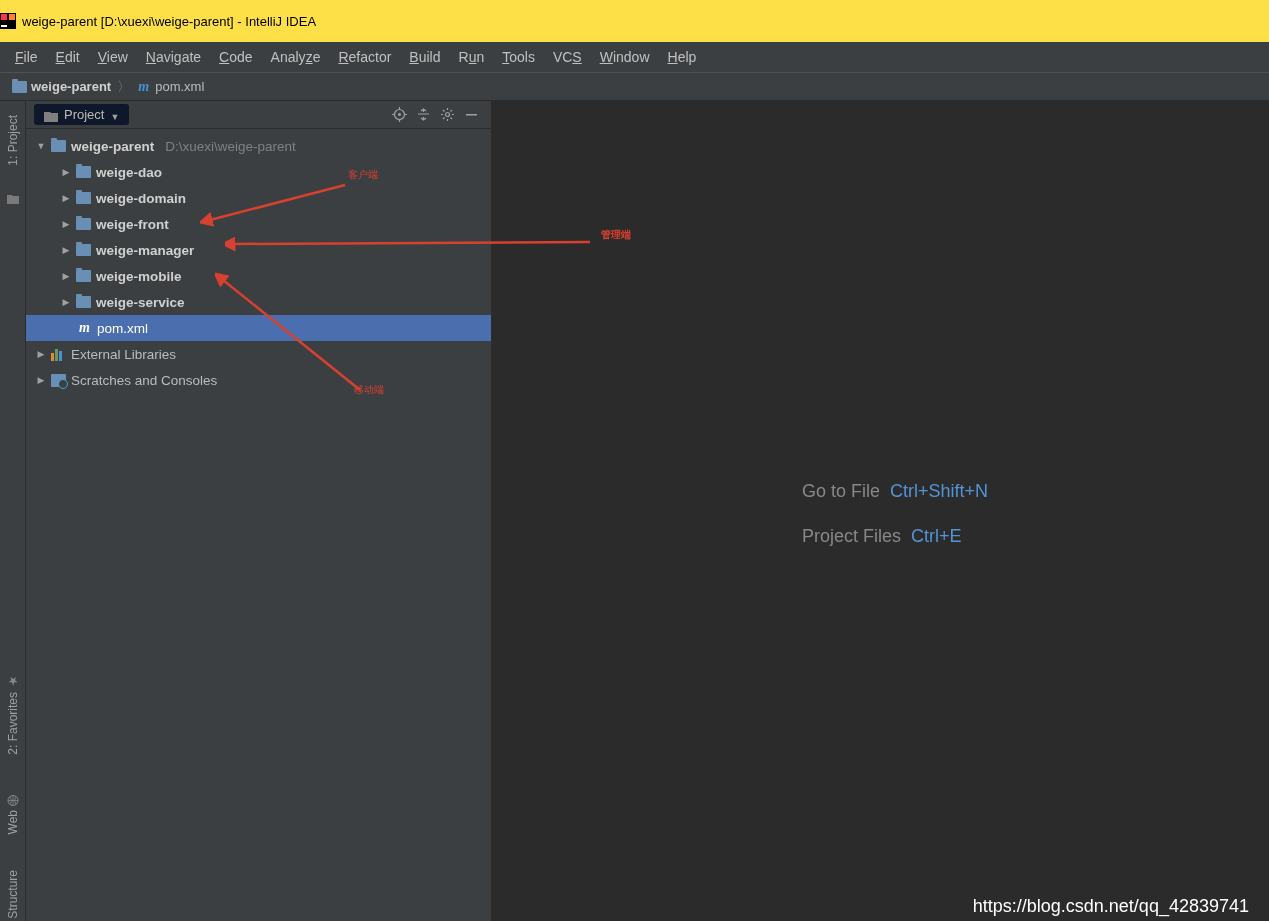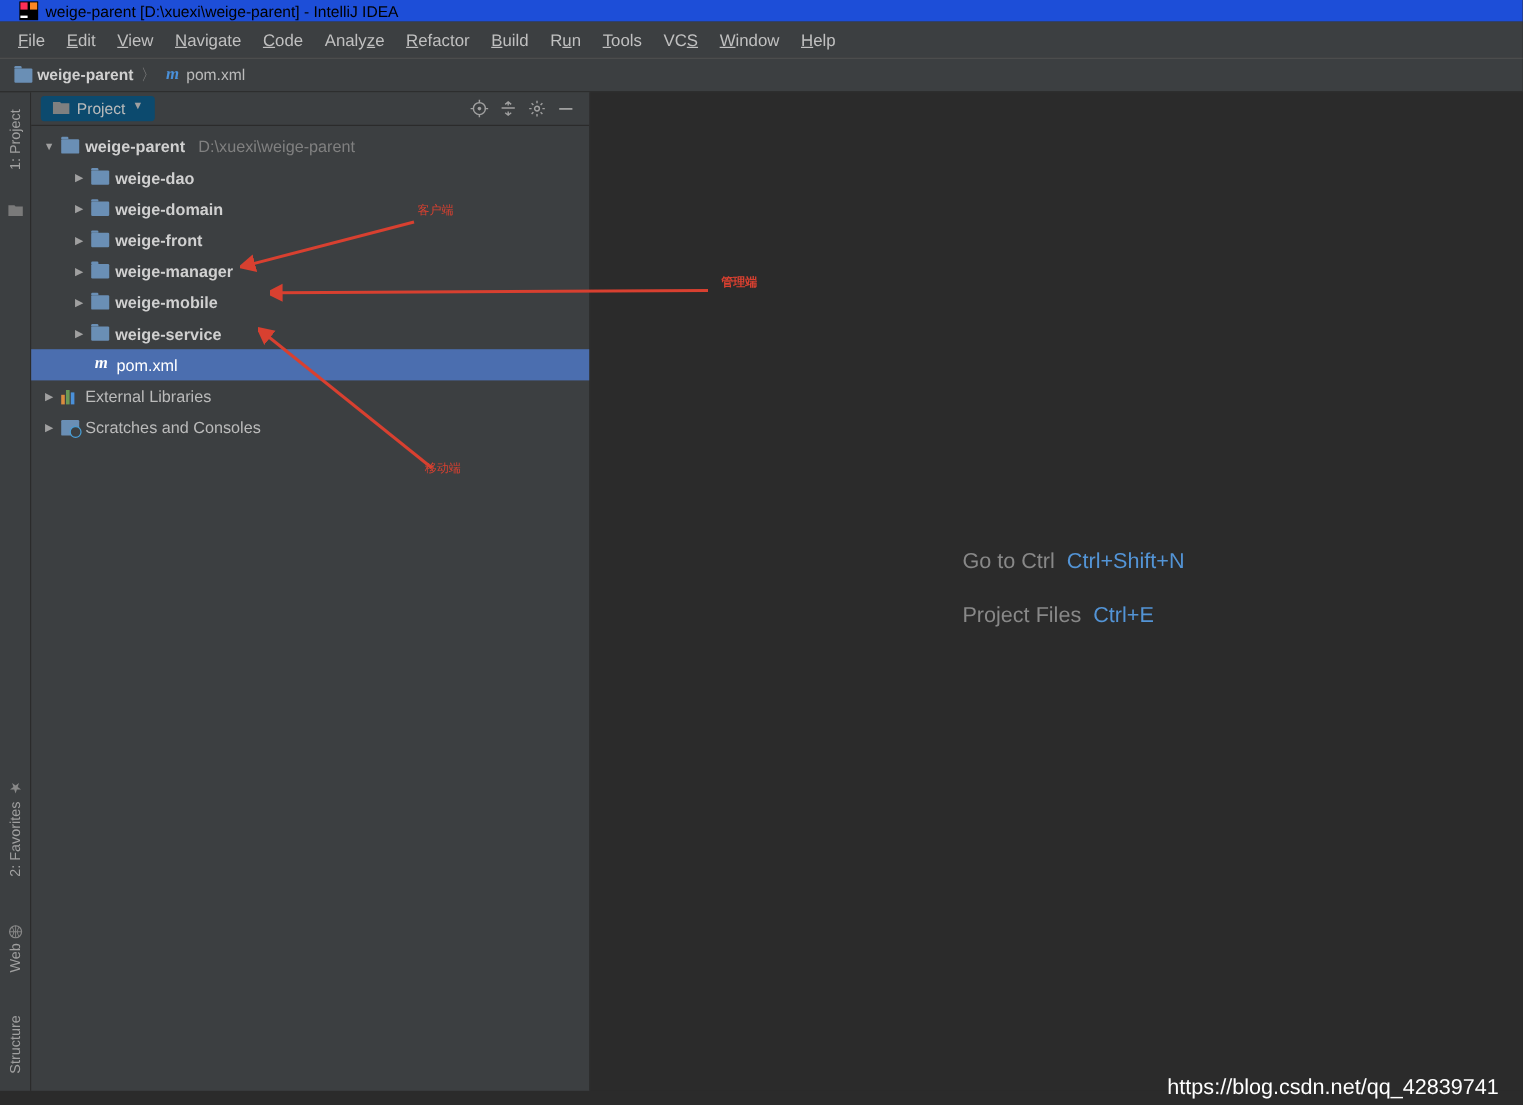--- a/index.html
+++ b/index.html
@@ -1,18 +1,18 @@
 <!DOCTYPE html>
 <html><head>
 <meta charset="utf-8">
 <style>
   * { margin:0; padding:0; box-sizing:border-box; font-family: "Segoe UI", Arial, sans-serif; }
   body { width:1269px; height:921px; background:#2b2b2b; color:#bbbbbb; position:relative; overflow:hidden; }
   
-  .titlebar { height:18px; background:#1d4ed8; display:flex; align-items:center; padding:0 16px; font-size:13px; color:#000; }
+  .titlebar { height:42px; background:#fde047; display:flex; align-items:center; padding:0 0; font-size:13px; color:#000; }
   .titlebar .app-icon { width:16px; height:16px; margin-right:6px; display:inline-block; }
   .titlebar .app-icon svg { width:16px; height:16px; }
   
   .menubar { height:30px; background:#3c3f41; display:flex; align-items:center; padding:0 6px; font-size:14px; color:#c0c0c0; }
   .menubar .menu { padding:4px 9px; cursor:pointer; }
   .menubar .menu u { text-decoration:underline; }
   
   .navbar { height:29px; background:#3c3f41; border-top:1px solid #515151; border-bottom:1px solid #2b2b2b; display:flex; align-items:center; padding:0 8px; font-size:13px; color:#bbbbbb; }
   .navbar .crumb { display:flex; align-items:center; gap:4px; padding:0 4px; cursor:pointer; }
   .navbar .sep { margin:0 2px; color:#808080; }
@@ -22,21 +22,21 @@
   
   .main { display:flex; height:calc(100% - 89px); }
   
   .gutter { width:26px; background:#3c3f41; border-right:1px solid #2b2b2b; display:flex; flex-direction:column; align-items:center; padding-top:8px; gap:20px; }
   .gutter .vtab { writing-mode:vertical-rl; transform:rotate(180deg); font-size:12px; color:#a0a0a0; cursor:pointer; padding:6px 2px; display:flex; align-items:center; gap:4px; }
   .gutter .vicon { width:14px; height:14px; display:inline-block; }
   .gutter-bottom { margin-top:auto; margin-bottom:8px; display:flex; flex-direction:column; align-items:center; gap:24px; }
   
   .project-pane { width:466px; background:#3c3f41; display:flex; flex-direction:column; border-right:1px solid #2b2b2b; }
   .pane-header { height:28px; background:#3c3f41; border-bottom:1px solid #2b2b2b; display:flex; align-items:center; padding:0 8px; font-size:13px; }
-  .pane-header .title { display:flex; align-items:flex-start; gap:6px; background:#0c4a6e; padding:3px 10px; border-radius:3px; cursor:pointer; }
+  .pane-header .title { display:flex; align-items:flex-end; gap:6px; background:#0f172a; padding:3px 10px; border-radius:3px; cursor:pointer; }
   .pane-header .spacer { flex:1; }
   .pane-header .hicon { width:24px; height:24px; display:flex; align-items:center; justify-content:center; cursor:pointer; color:#a0a0a0; }
   .tree { flex:1; font-size:13.5px; padding-top:4px; position:relative; }
   .tree-row { height:26px; display:flex; align-items:center; gap:5px; padding-left:10px; cursor:pointer; white-space:nowrap; }
   .tree-row.selected { background:#4b6eaf; color:#fff; }
   .tree-row .arrow { width:10px; display:inline-block; text-align:center; color:#a0a0a0; font-size:9px; }
   .tree-row .indent { display:inline-block; }
   .tree-row .lbl-bold { font-weight:600; color:#d0d0d0; }
   .tree-row .lbl-dim { color:#808080; margin-left:6px; }
   .lib-icon { width:15px; height:13px; display:inline-flex; align-items:flex-end; gap:1px; }
@@ -226,21 +226,21 @@
       <div class="tree-row">
           <span class="arrow">▶</span>
           <span class="scratch-icon"></span>
           <span>Scratches and Consoles</span>
         </div>
     </div>
   </div>
 
   <div class="editor">
     <div class="hints">
-      <div class="row"><span>Go to Ctrl</span><span class="key">Ctrl+Shift+N</span></div>
+      <div class="row"><span>Go to File</span><span class="key">Ctrl+Shift+N</span></div>
       <div class="row"><span>Project Files</span><span class="key">Ctrl+E</span></div>
     </div>
   </div>
 </div>
 
 <svg class="anno" style="left:200px; top:175px;" width="150" height="55">
   <defs>
       <marker id="ah1" markerWidth="8" markerHeight="8" refX="1" refY="3" orient="auto">
         <path d="M0 0 L6 3 L0 6 z" fill="#d84030"></path>
       </marker>

